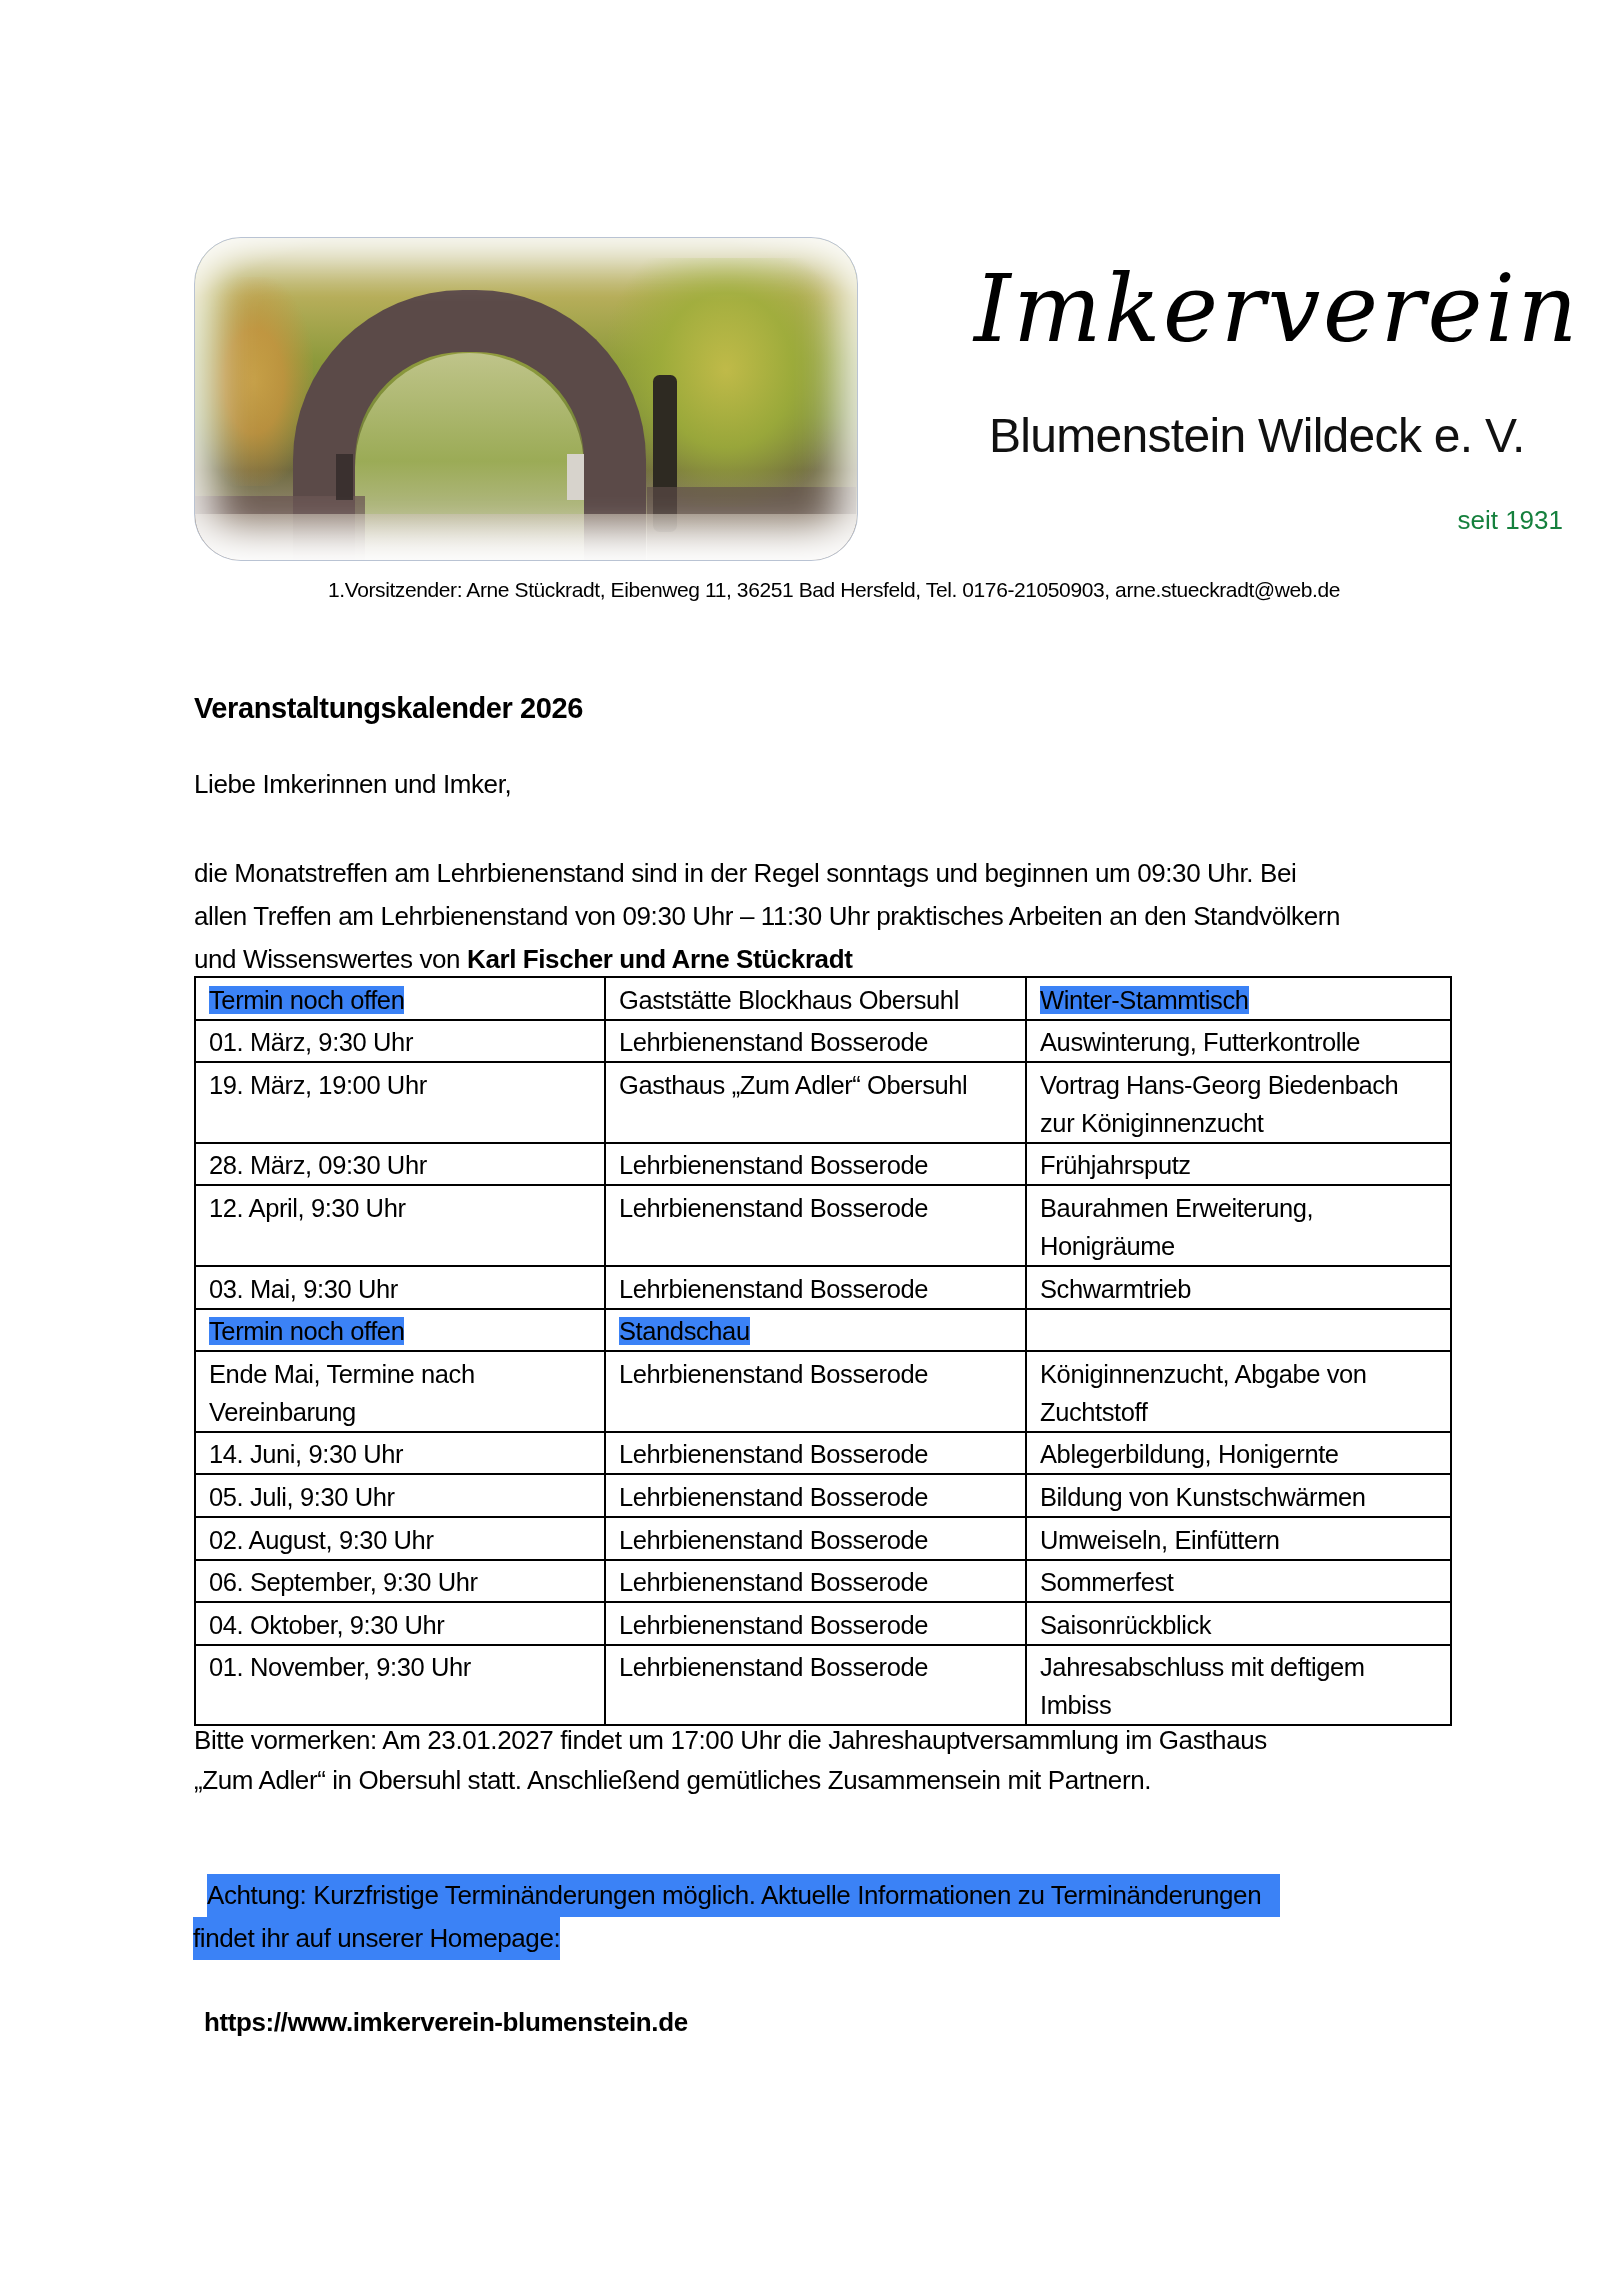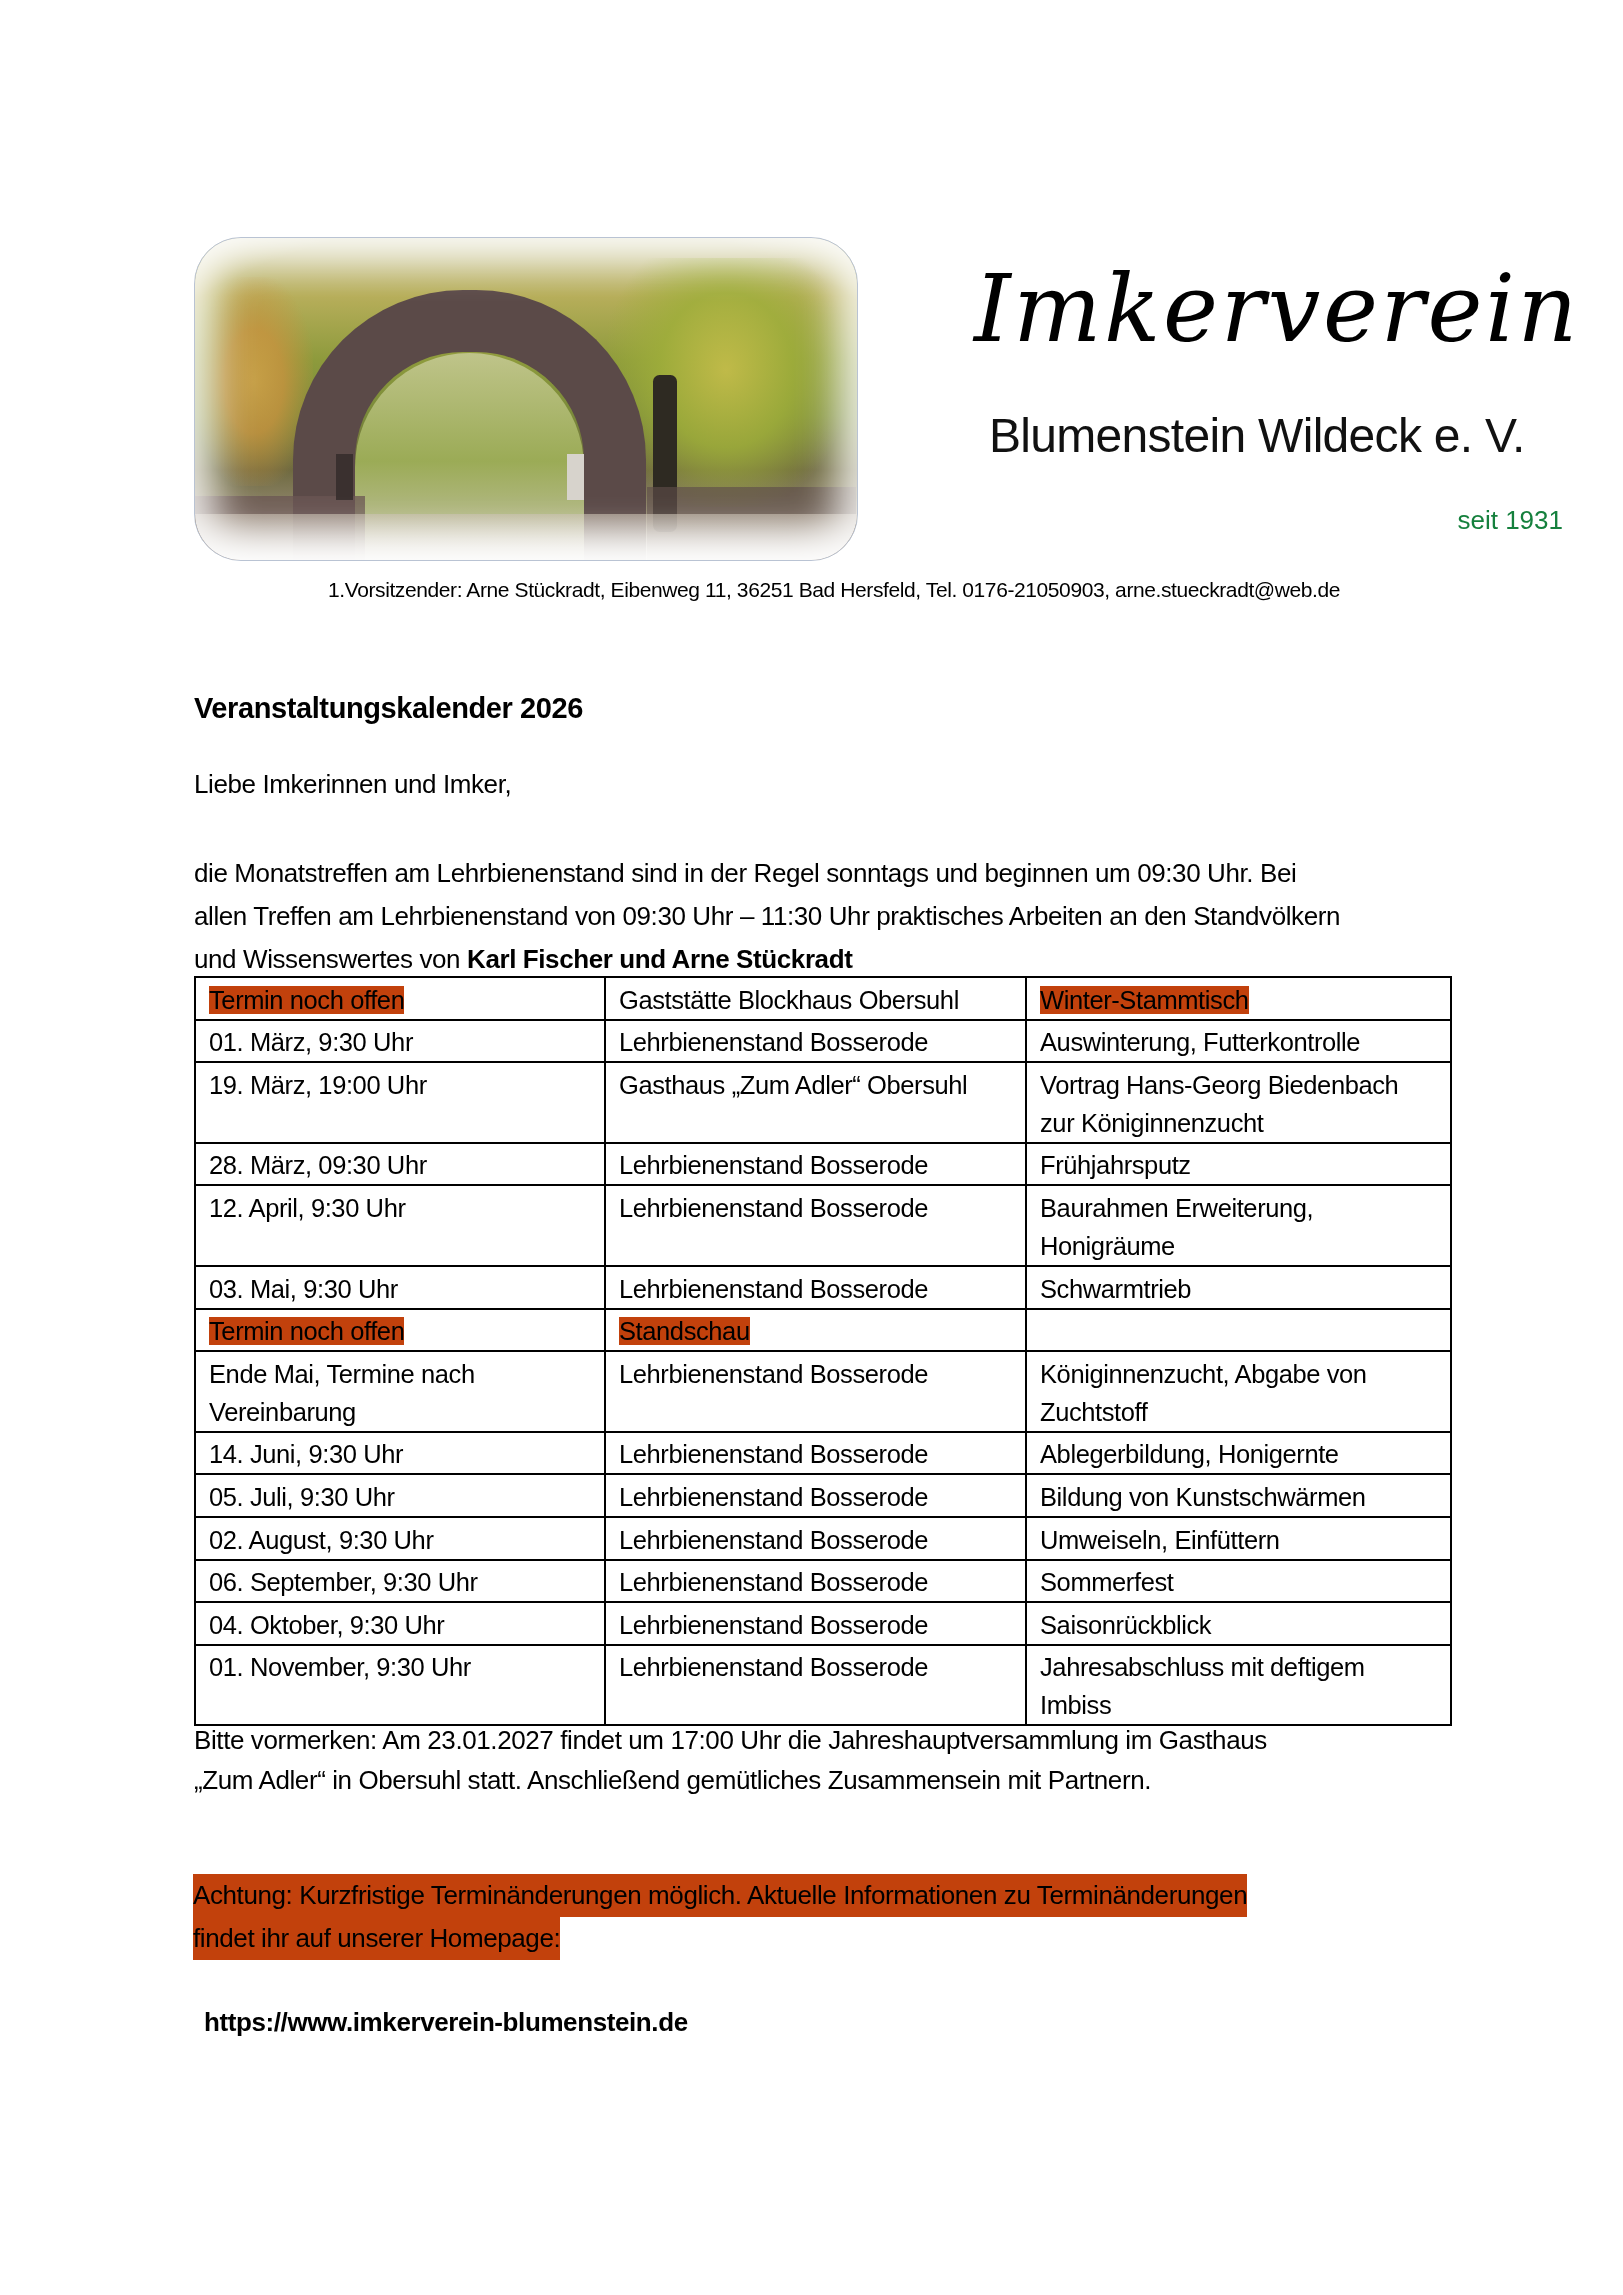--- a/index.html
+++ b/index.html
@@ -37,21 +37,21 @@
   .title { left:974px; top:257px; font-family:"DejaVu Serif", serif; font-style:italic;
            font-size:93px; line-height:105px; letter-spacing:2.6px; }
   .subtitle { left:989px; top:406px; font-size:48px; line-height:59px; font-weight:normal;
            letter-spacing:-0.7px; color:#111; }
   .since { right:60px; top:505px; font-size:26px; line-height:31px; color:#15803d; }
   .contact { left:328px; top:577px; font-size:21px; line-height:26px; letter-spacing:-0.4px; }
 
   .heading { left:194px; top:690px; font-size:29px; line-height:37px; font-weight:bold; letter-spacing:-0.4px; }
   .body { font-size:26px; line-height:37px; letter-spacing:-0.4px; }
   .bold { font-weight:bold; }
-  .hl { background:#c2410c; }
+  .hl { background:#3b82f6; }
 
   
   .tbl { position:absolute; left:194px; top:976px; width:1256px; border-collapse:collapse; table-layout:fixed; }
   .tbl td { border:2px solid #000; vertical-align:top; padding:2.6px 7.9px 0 13px;
             font-size:25.5px; line-height:38px; letter-spacing:-0.4px; box-sizing:border-box; }
   .tbl col.c1 { width:410px; } .tbl col.c2 { width:421px; } .tbl col.c3 { width:425px; }
   .tbl .cell-line { display:block; white-space:nowrap; }
 </style>
 </head>
 <body>
@@ -247,18 +247,18 @@
           <span class="cell-line">Imbiss</span>
         </td>
       </tr>
     </tbody>
 </table>
 
 <div class="abs body" style="left:194px; top:1722px;">Bitte vormerken: Am 23.01.2027 findet um 17:00 Uhr die Jahreshauptversammlung im Gasthaus</div>
 <div class="abs body" style="left:194px; top:1762px;">„Zum Adler“ in Obersuhl statt. Anschließend gemütliches Zusammensein mit Partnern.</div>
 
 <div class="abs body" style="left:193px; top:1874px; line-height:43px;">
-  <span class="hl" style="display:block; padding-right:0;">Achtung: Kurzfristige Terminänderungen möglich. Aktuelle Informationen zu Terminänderungen</span>
+  <span class="hl" style="display:block; padding-right:19px;margin-left:14px;">Achtung: Kurzfristige Terminänderungen möglich. Aktuelle Informationen zu Terminänderungen</span>
   <span class="hl" style="display:inline-block;">findet ihr auf unserer Homepage:</span>
 </div>
 
 <div class="abs body bold" style="left:194px; top:2004px;margin-left:10px;">https://www.imkerverein-blumenstein.de</div>
 
 
 </body></html>

